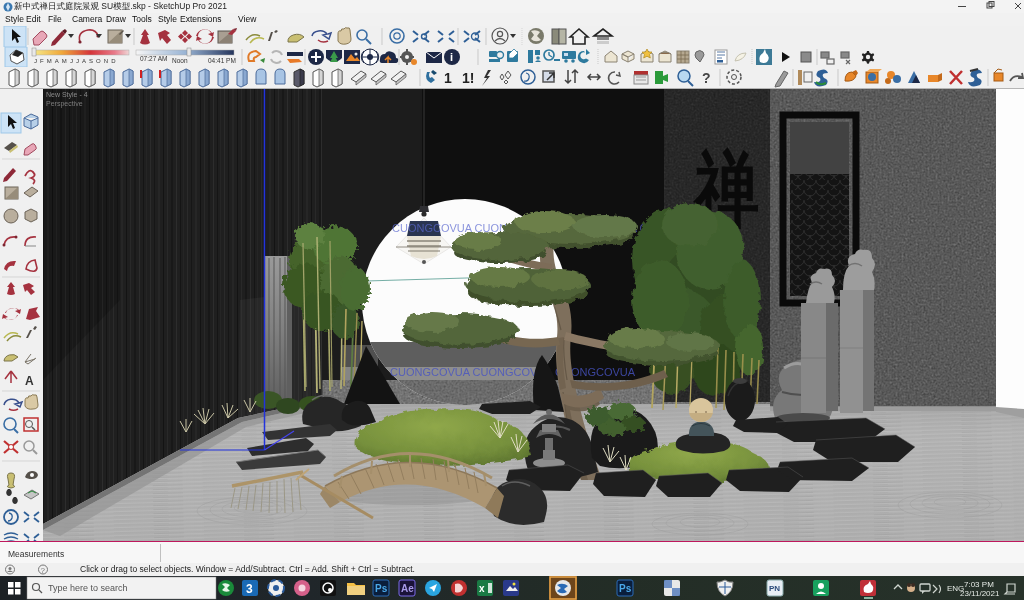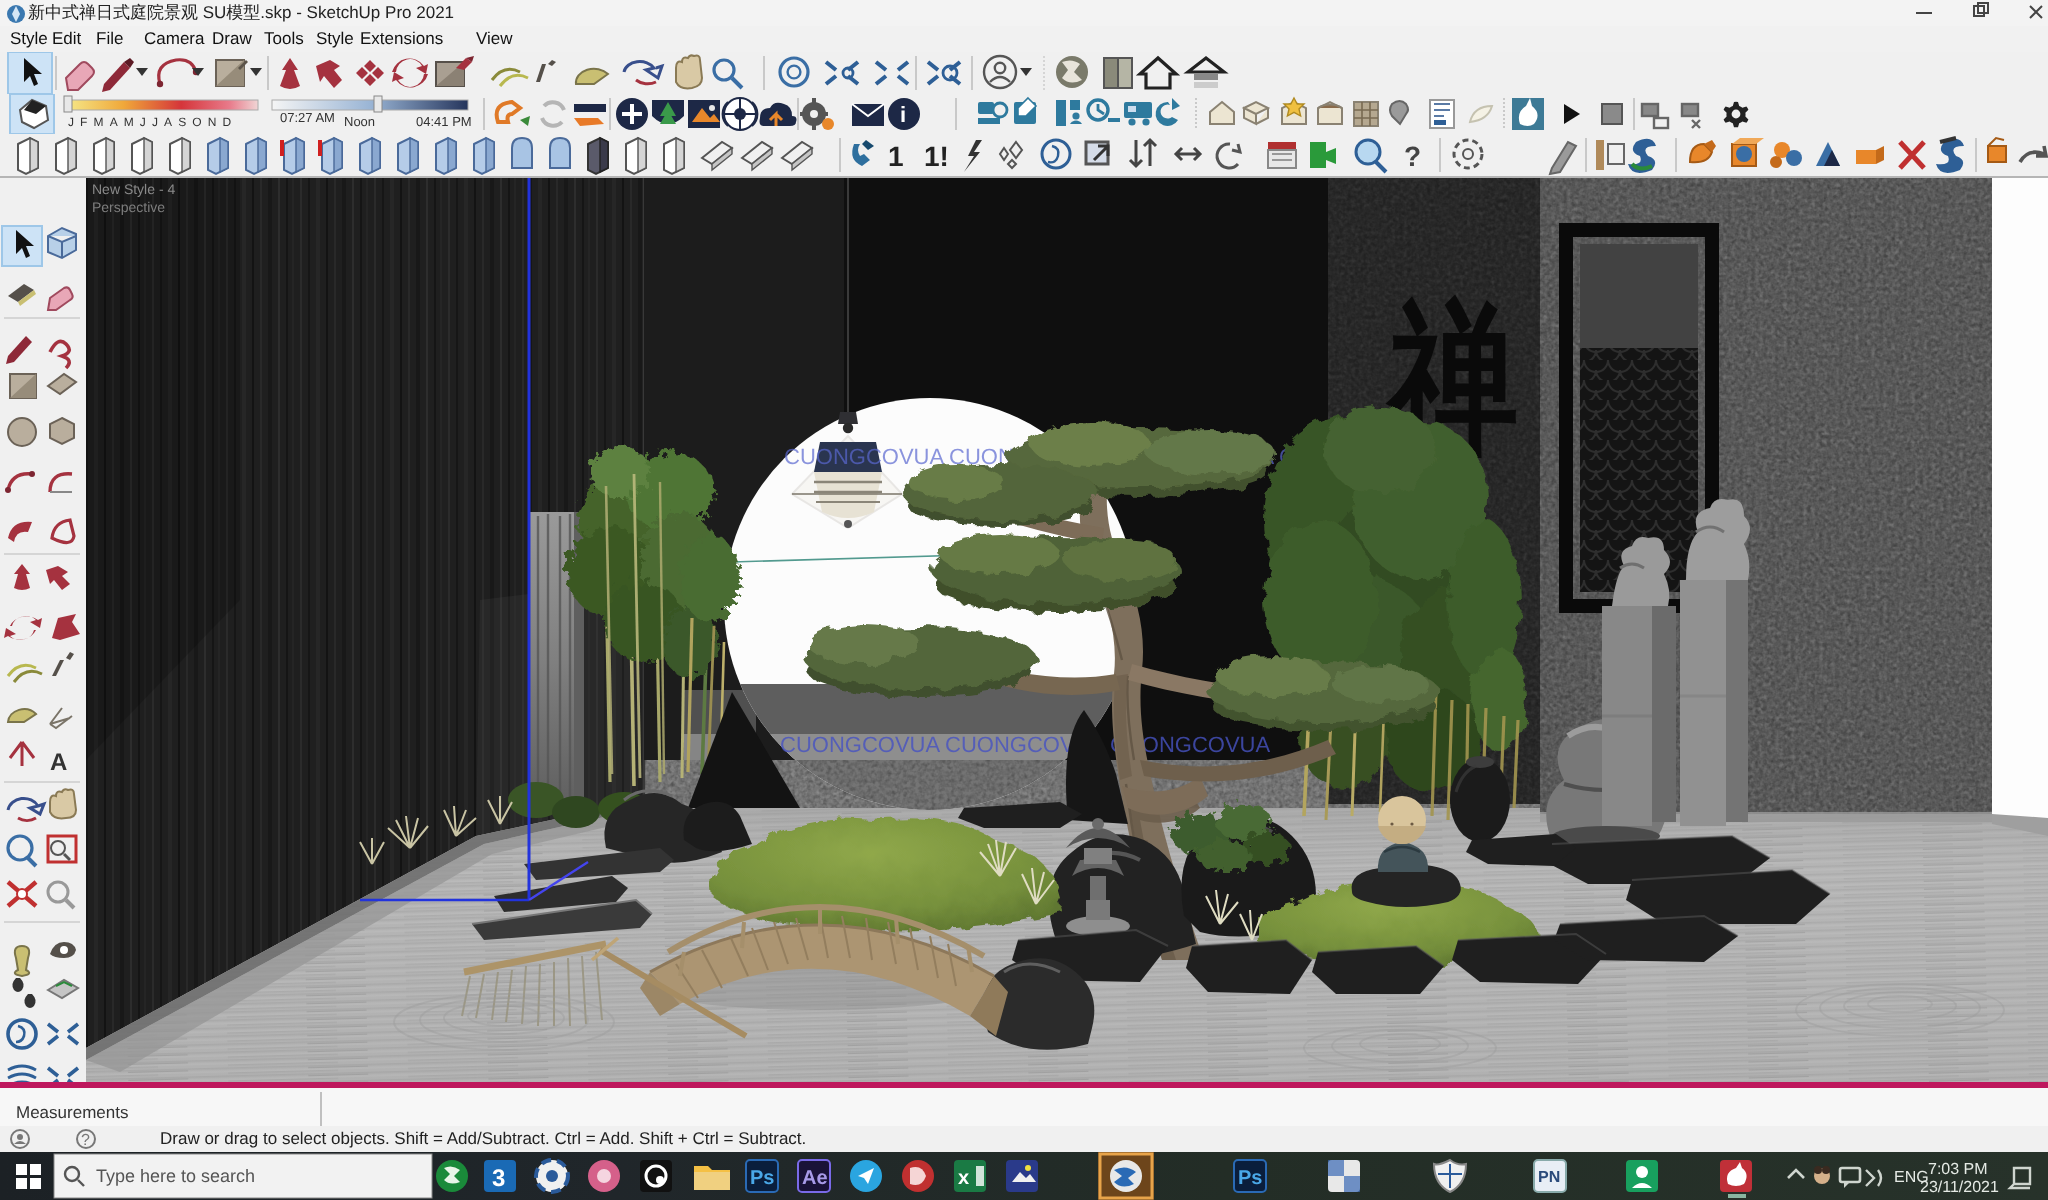--- a/index.html
+++ b/index.html
@@ -7,21 +7,21 @@
   .abs{position:absolute;}
   #titlebar{left:0;top:0;width:1024px;height:13px;background:#f3f3f3;}
   #titletext{left:14px;top:1px;font-size:8.5px;color:#222;}
   #menubar{left:0;top:13px;width:1024px;height:13px;background:#f1f1f1;font-size:8.5px;color:#111;}
   #menubar span{position:absolute;top:1px;}
   #row1{left:0;top:26px;width:1024px;height:21px;background:#f0f0f0;}
   #row2{left:0;top:47px;width:1024px;height:20px;background:#f0f0f0;}
   #row3{left:0;top:67px;width:1024px;height:21px;background:#f0f0f0;border-bottom:1px solid #b5b5b5;}
   #leftbar{left:0;top:89px;width:43px;height:452px;background:#f0f0f0;border-right:1px solid #c8c8c8;}
   #viewport{left:43px;top:89px;width:981px;height:452px;background:#111;}
-  #measure{left:0;top:541px;width:1024px;height:22px;background:#f7f7f7;border-top:3px solid #be185d;font-size:8.5px;color:#333;}
+  #measure{left:0;top:541px;width:1024px;height:22px;background:#f7f7f7;border-top:1px solid #be185d;font-size:8.5px;color:#333;}
   #statusbar{left:0;top:563px;width:1024px;height:13px;background:#f0f0f0;font-size:8.5px;color:#222;}
   #taskbar{left:0;top:576px;width:1024px;height:24px;background:linear-gradient(90deg,#1c2125 0%,#20262a 30%,#232d26 60%,#27322a 100%);}
 </style>
 </head>
 <body>
 
 <div class="abs" id="titlebar"></div>
 <svg class="abs" style="left:3px;top:2px" width="10" height="10" viewBox="0 0 10 10">
     <circle cx="5" cy="5" r="4.5" fill="#3a78b0"></circle>
     <path d="M5 1 L7 5 L5 9 L3 5 Z" fill="#d5e6f5"></path>
@@ -829,21 +829,21 @@
 </div>
 
 <div class="abs" id="statusbar">
   <svg style="position:absolute;left:4px;top:1px" width="60" height="11" viewBox="0 0 60 11">
       <circle cx="6" cy="5.5" r="4.5" fill="none" stroke="#777"></circle>
       <circle cx="6" cy="4.5" r="1.5" fill="#777"></circle>
       <path d="M3,8 q3,-3 6,0" fill="#777"></path>
       <circle cx="39" cy="5.5" r="4.5" fill="none" stroke="#777"></circle>
       <text x="36.5" y="8.5" font-size="8" fill="#777">?</text>
     </svg>
-    <span style="position:absolute;left:80px;top:1px">Draw or drag to select objects. Shift = Add/Subtract. Ctrl = Add. Shift + Ctrl = Subtract.</span>
+    <span style="position:absolute;left:80px;top:1px">Click or drag to select objects. Window = Add/Subtract. Ctrl = Add. Shift + Ctrl = Subtract.</span>
 </div>
 
 <div class="abs" id="taskbar">
 <svg width="1024" height="24" viewBox="0 0 1024 24">
 <g fill="#fff">
         <rect x="8" y="6" width="5.5" height="5.5"></rect>
         <rect x="15" y="6" width="5.5" height="5.5"></rect>
         <rect x="8" y="13" width="5.5" height="5.5"></rect>
         <rect x="15" y="13" width="5.5" height="5.5"></rect>
       </g>

